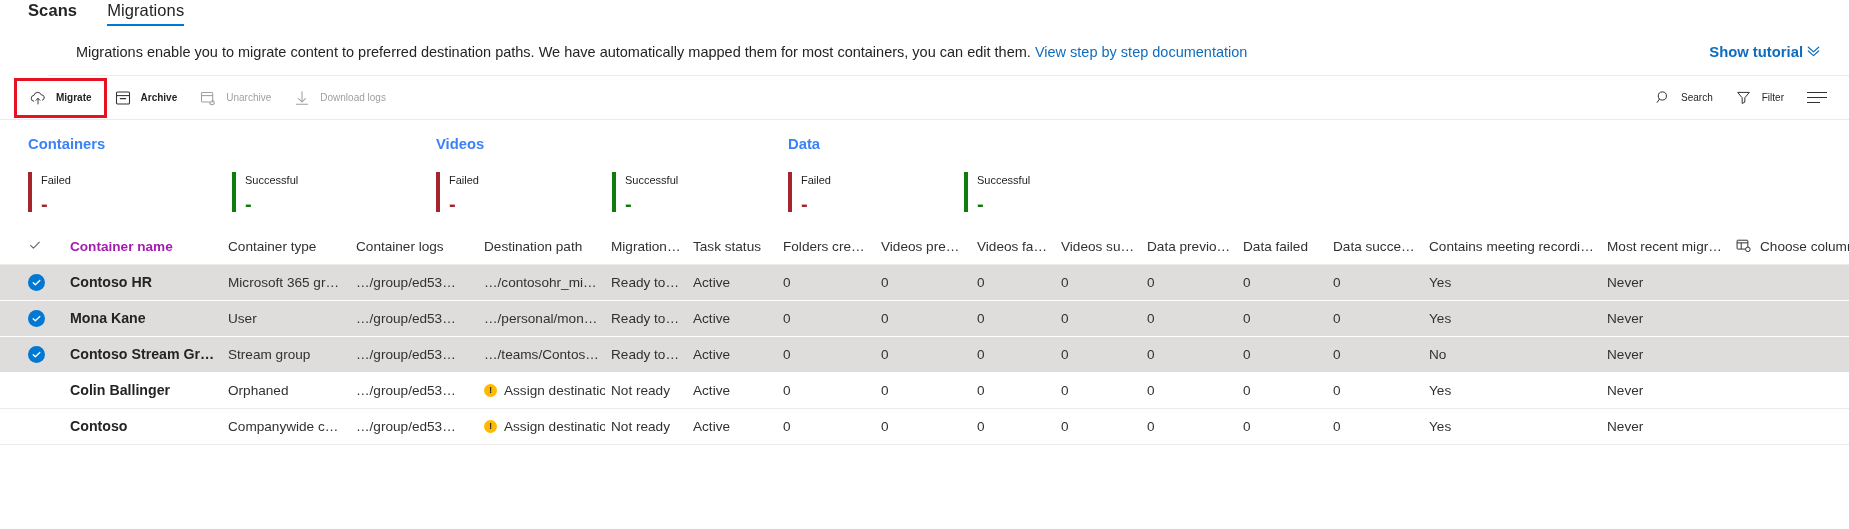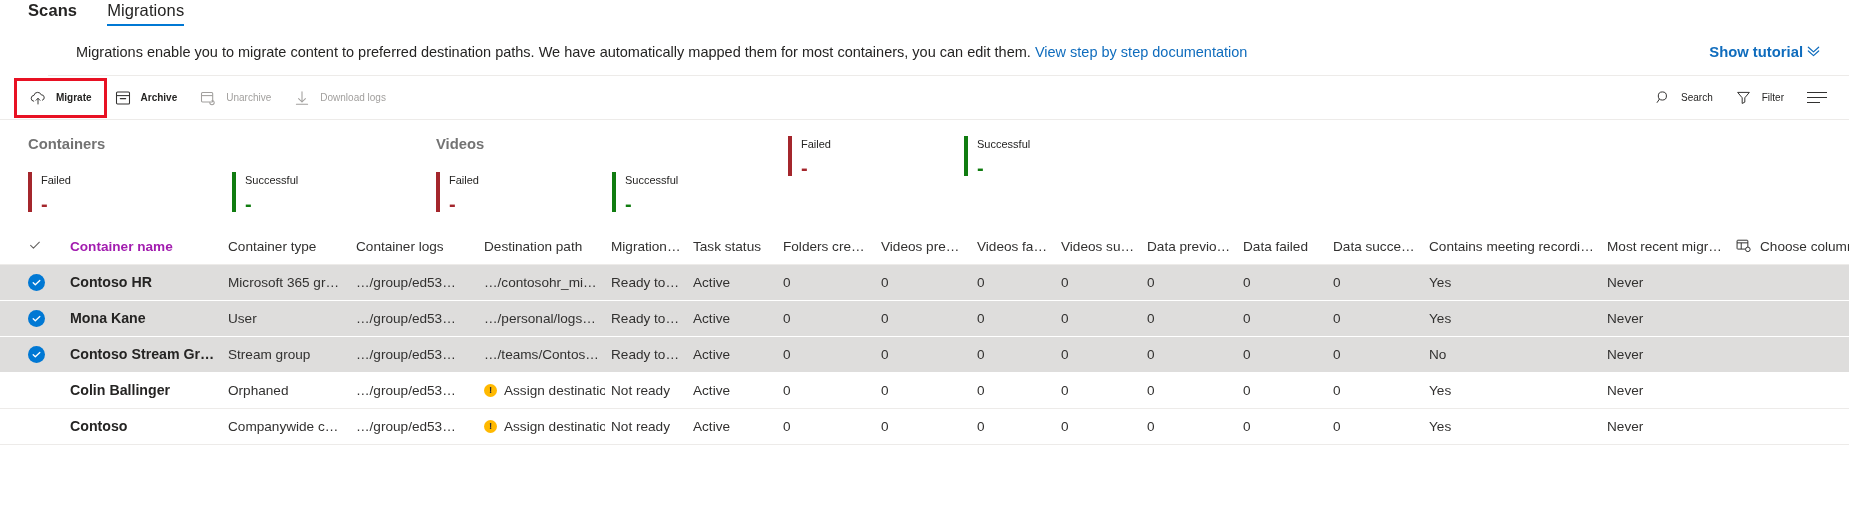--- a/index.html
+++ b/index.html
@@ -121,21 +121,21 @@
   
   .summary {
     padding: 16px 28px 6px 28px;
     height: 110px;
   }
   .sumgroups { display: flex; }
   .sumgroup { display: flex; flex-direction: column; }
   .sumtitle {
     font-size: 14.8px;
     font-weight: 700;
-    color: #737373;
+    color: #3b82f6;
     margin-bottom: 20px;
   }
   .sumtiles { display: flex; }
   .tile { display: flex; gap: 9px; }
   .tile .bar { width: 4px; border-radius: 0; height: 40px; }
   .tile .tbody { display: flex; flex-direction: column; }
   .tile .tlabel { font-size: 11px; color: #252423; line-height: 16px; }
   .tile .tvalue { font-size: 20px; font-weight: 600; line-height: 28px; margin-top: 2px; }
 
   
@@ -335,20 +335,21 @@
           <div class="bar" style="background:#107c10"></div>
           <div class="tbody">
             <div class="tlabel">Successful</div>
             <div class="tvalue" style="color:#107c10">-</div>
           </div>
         </div>
       </div>
     </div>
 
     <div class="sumgroup" style="width:352px">
+      <div class="sumtitle">Data</div>
       <div class="sumtiles">
         <div class="tile" style="width:176px">
           <div class="bar" style="background:#a4262c"></div>
           <div class="tbody">
             <div class="tlabel">Failed</div>
             <div class="tvalue" style="color:#a4262c">-</div>
           </div>
         </div>
         <div class="tile" style="width:176px">
           <div class="bar" style="background:#107c10"></div>
@@ -454,21 +455,21 @@
           <td class="checkcell">
             <span class="checkcircle">
               <svg width="11" height="11" viewBox="0 0 16 16" fill="none">
                 <path d="M3.2 8.3 6.3 11.3 12.8 5" stroke="#ffffff" stroke-width="1.9" stroke-linecap="round" stroke-linejoin="round"></path>
               </svg>
             </span>
           </td>
           <td class="name">Mona Kane</td>
           <td>User</td>
           <td>…/group/ed53…</td>
-          <td>…/personal/logs…</td>
+          <td>…/personal/monak…</td>
           <td>Ready to migrate</td>
           <td>Active</td>
           <td>0</td>
           <td>0</td>
           <td>0</td>
           <td>0</td>
           <td>0</td>
           <td>0</td>
           <td>0</td>
           <td>Yes</td>

